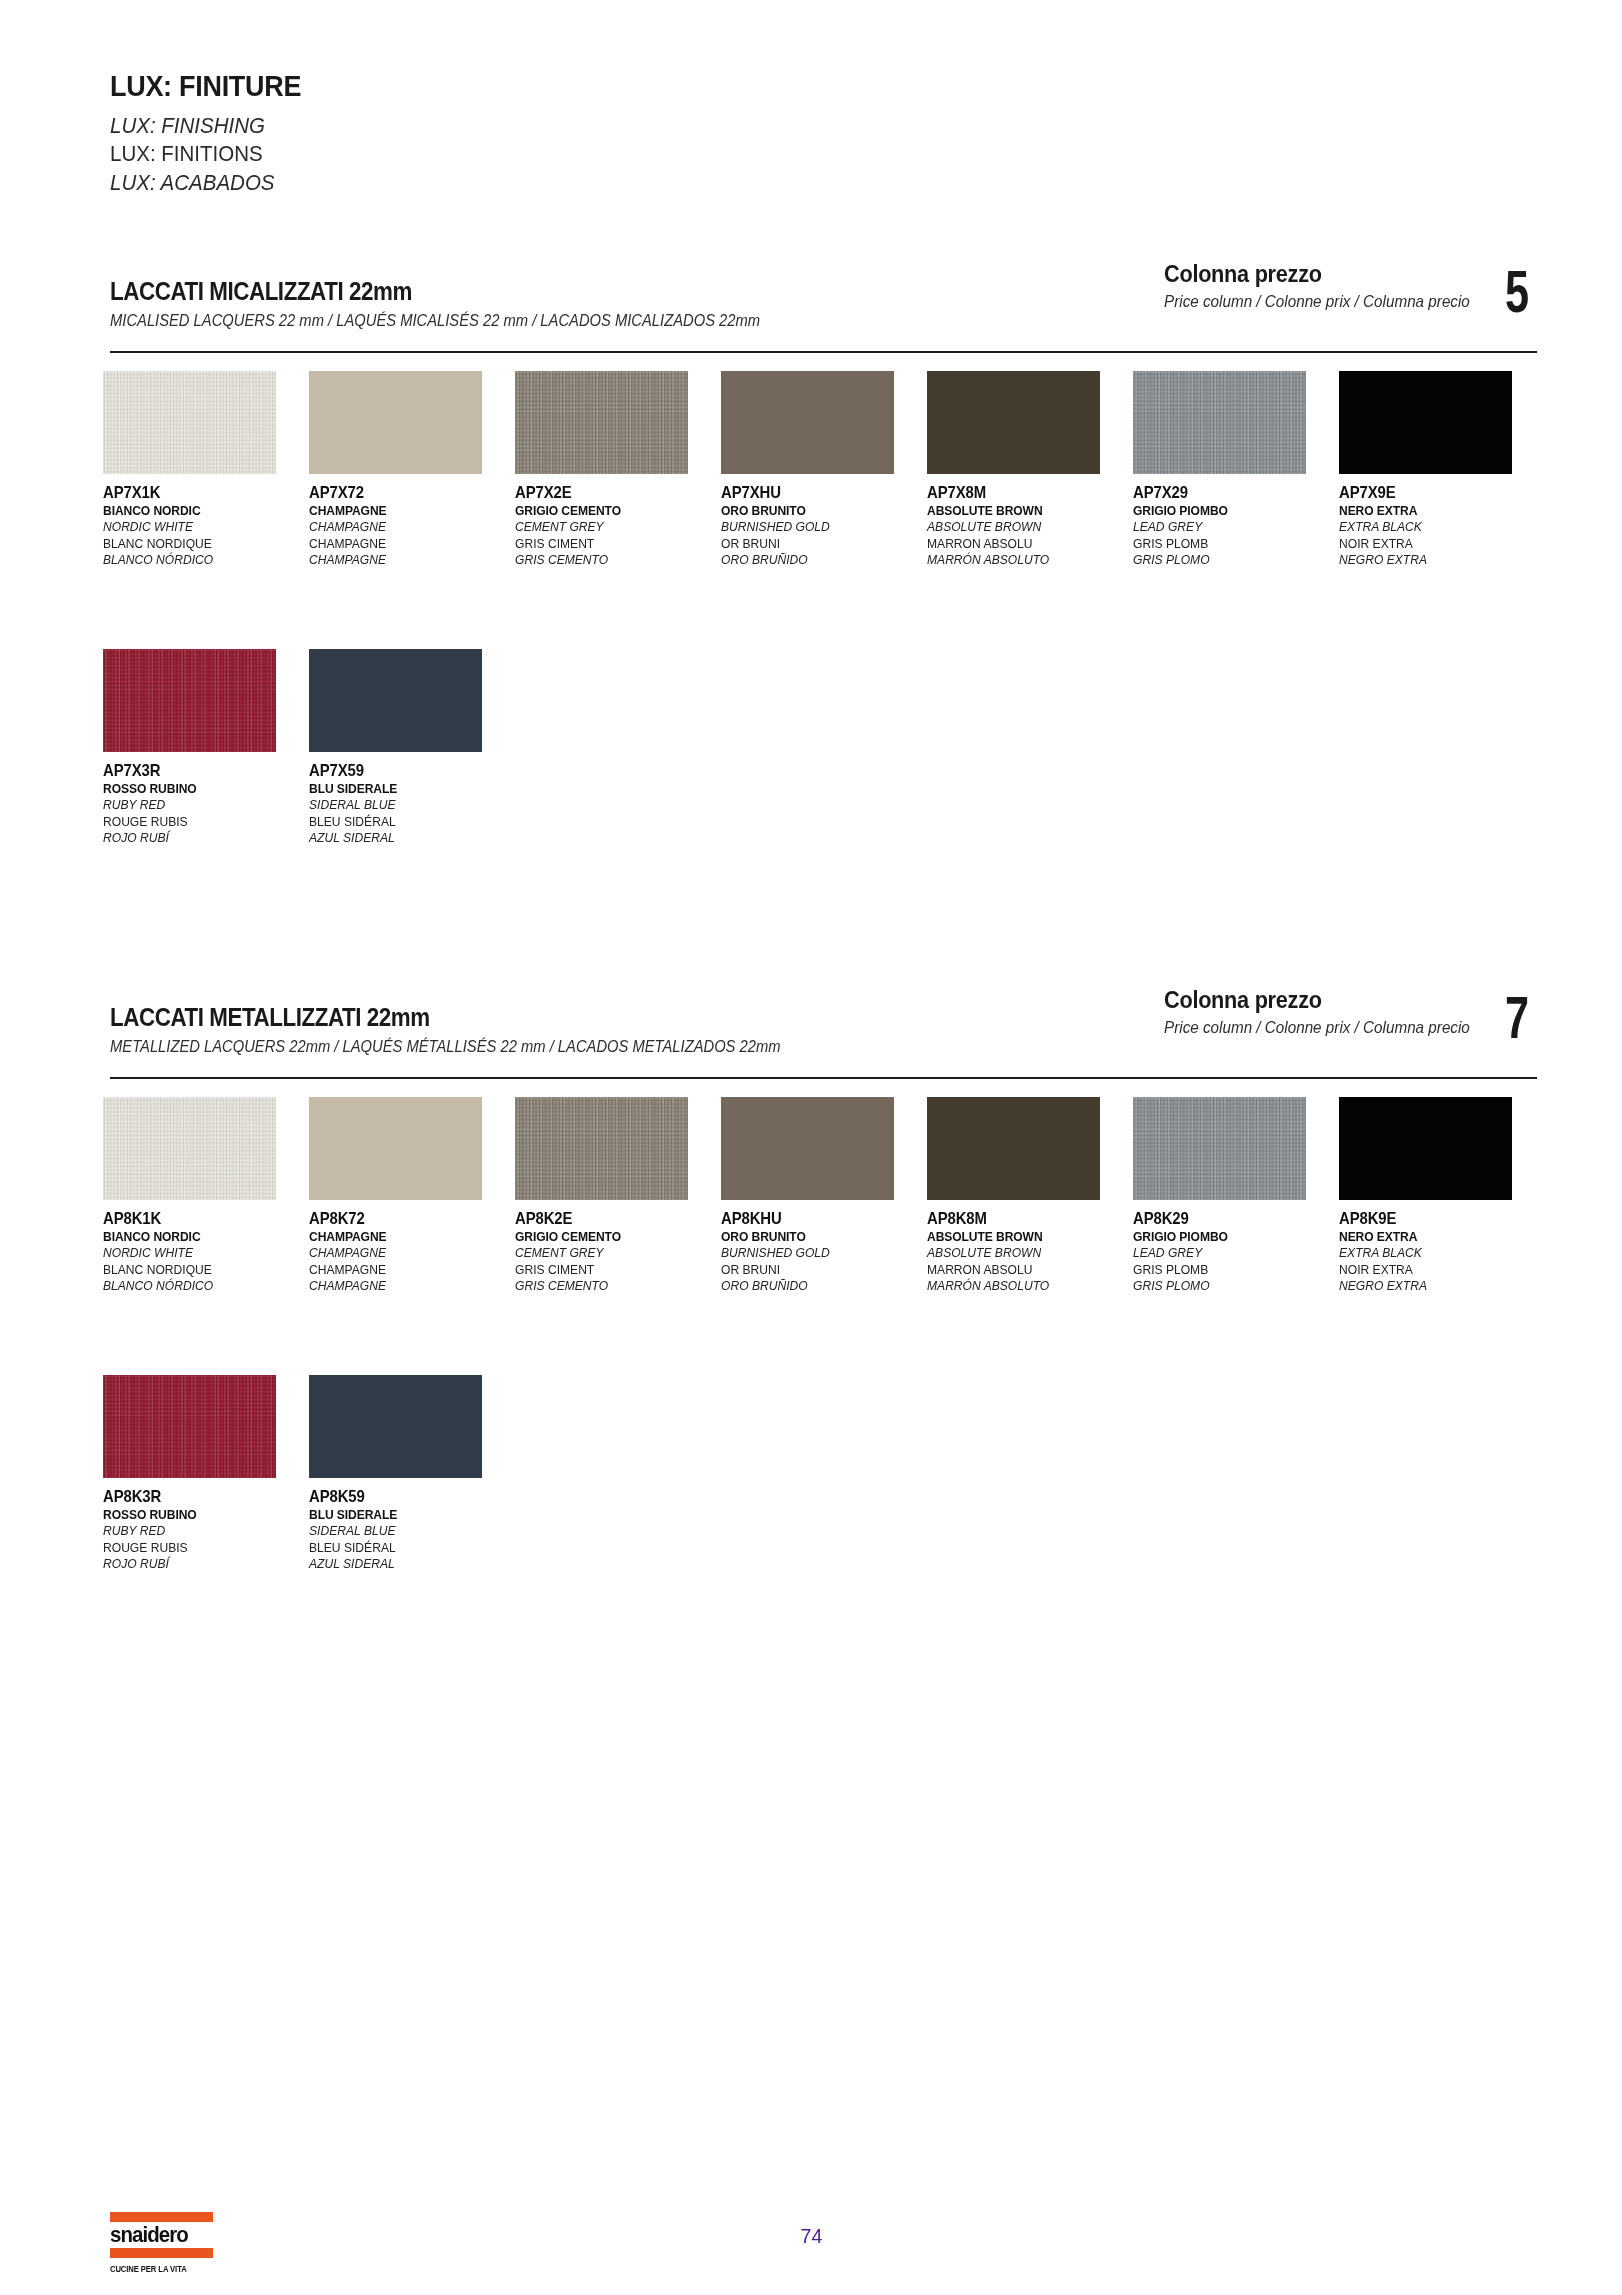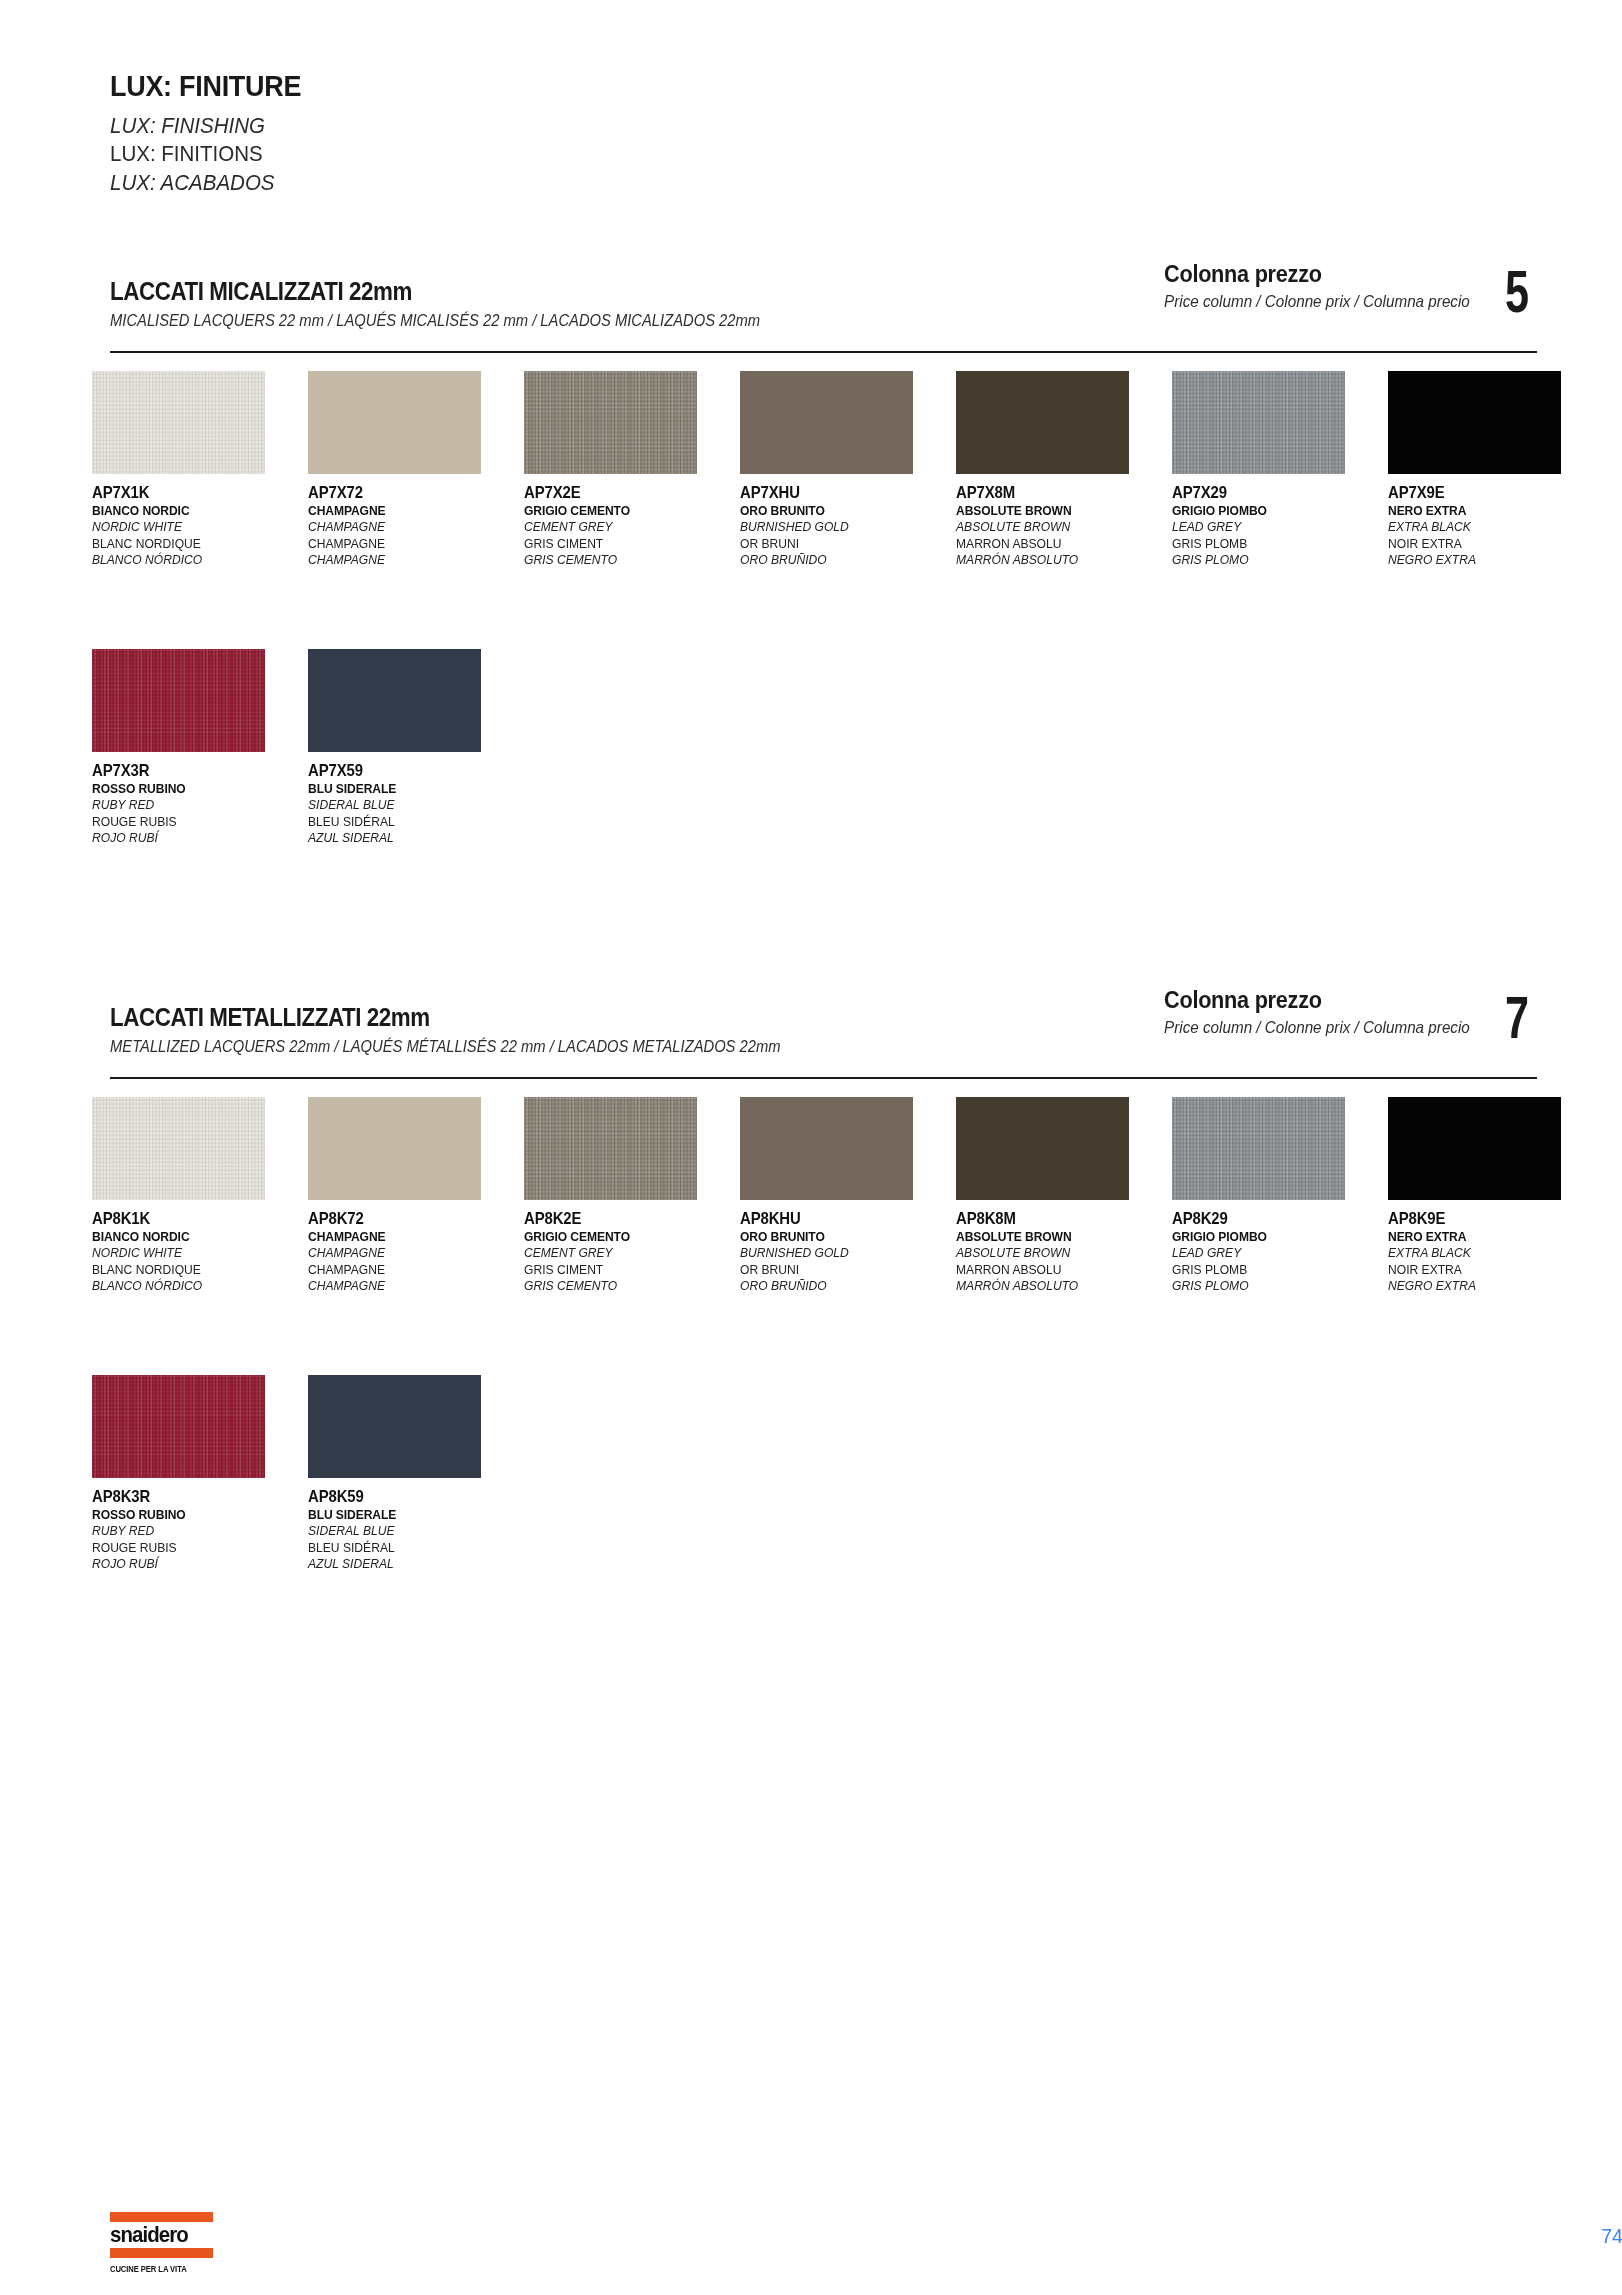--- a/index.html
+++ b/index.html
@@ -131,24 +131,24 @@
     position: absolute;
     left: 110px;
     width: 1427px;
     height: 2px;
     background: #1a1a1a;
   }
 
   
   .swatch-row {
     position: absolute;
-    left: 92px;
+    left: 103px;
     width: 1440px;
     display: flex;
-    gap: 12px;
+    gap: 2px;
   }
   .swatch-cell {
     width: 204px;
     flex: 0 0 204px;
   }
   .swatch-chip {
     width: 173px;
     height: 103px;
     position: relative;
     overflow: hidden;
@@ -229,24 +229,24 @@
     margin-top: 6.5px;
     transform: scaleX(0.90);
     transform-origin: left center;
     white-space: nowrap;
   }
   .page-num {
     position: absolute;
     left: 0;
     top: 13px;
     width: 1623px;
-    text-align: right;
+    text-align: center;
     font-size: 19.6px;
     font-weight: 300;
-    color: #3b82f6;
+    color: #4c1d95;
   }
 </style>
 </head>
 <body>
 
 <div class="page">
 
   <div class="doc-header">
     <div class="doc-title">LUX: FINITURE</div>
     <div class="doc-sub it">LUX: FINISHING</div>

